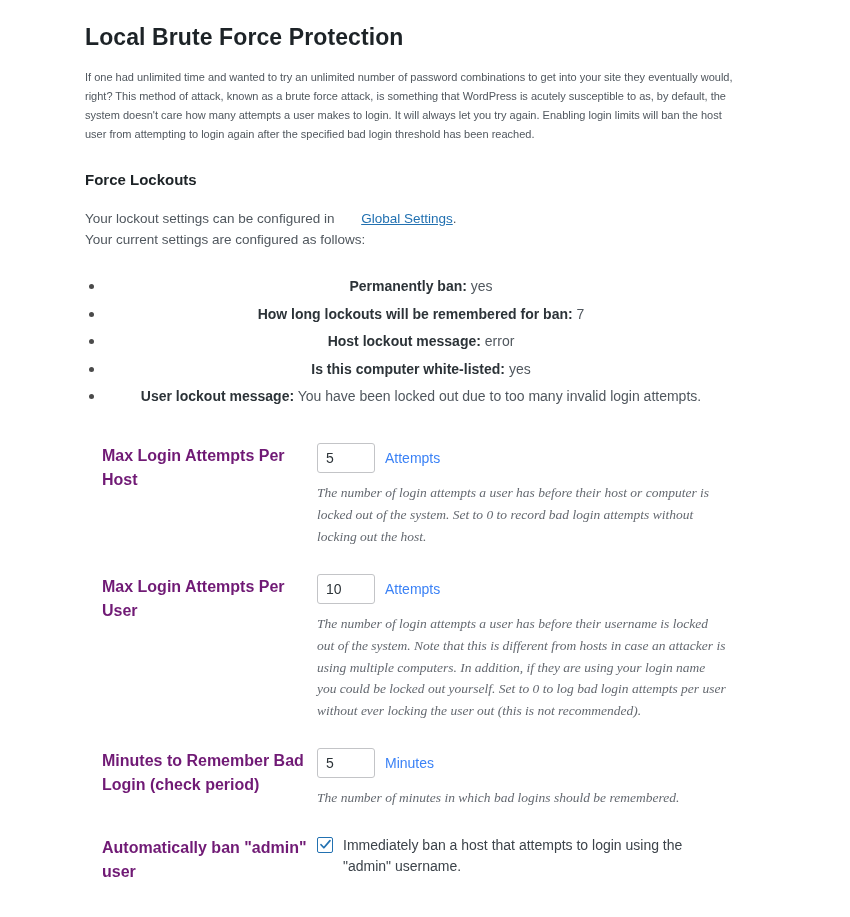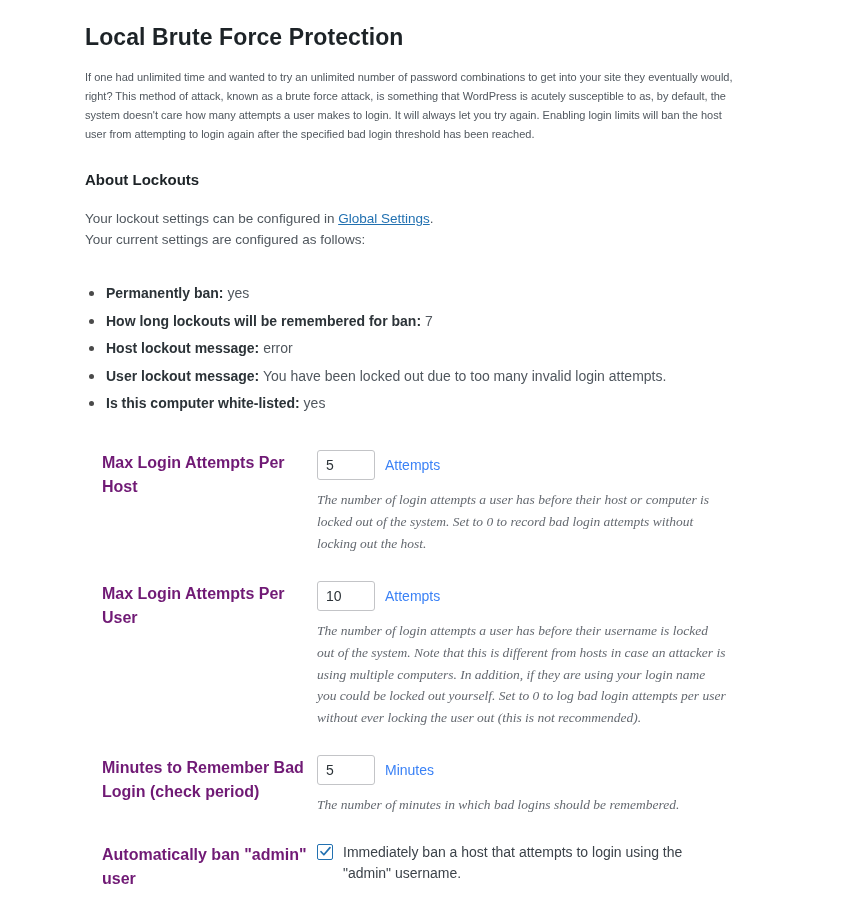--- a/index.html
+++ b/index.html
@@ -57,27 +57,29 @@
     margin: 18px 0 0 0;
     font-size: 13.5px;
     line-height: 1.62;
     color: #50575e;
   }
   .lockout-lines p { margin: 0; }
   .link {
     color: #2271b1;
     text-decoration: underline;
     cursor: pointer;
+    margin-left: 23px;
   }
 
   
   ul.settings-list {
     list-style: none;
-    margin: 32px 0 0 0;
+    margin: 25px 0 0 0;
     padding: 0;
+    text-align: center;
   }
   ul.settings-list li {
     position: relative;
     padding-left: 21px;
     margin-bottom: 6.5px;
     font-size: 14px;
     line-height: 1.5;
     color: #50575e;
   }
   ul.settings-list li::before {
@@ -186,47 +188,47 @@
 </style>
 </head>
 <body>
 
 <div class="page">
 
   <h1 class="page-title">Local Brute Force Protection</h1>
 
   <p class="intro">If one had unlimited time and wanted to try an unlimited number of password combinations to get into your site they eventually would, right? This method of attack, known as a brute force attack, is something that WordPress is acutely susceptible to as, by default, the system doesn't care how many attempts a user makes to login. It will always let you try again. Enabling login limits will ban the host user from attempting to login again after the specified bad login threshold has been reached.</p>
 
-  <h2 class="section-title">About Lockouts</h2>
+  <h2 class="section-title">Force Lockouts</h2>
 
   <div class="lockout-lines">
     <p><span>Your lockout settings can be configured in </span><a class="link">Global Settings</a><span>.</span></p>
     <p>Your current settings are configured as follows:</p>
   </div>
 
   <ul class="settings-list">
     <li>
       <span class="k">Permanently ban:</span>
       <span class="v">yes</span>
     </li>
     <li>
       <span class="k">How long lockouts will be remembered for ban:</span>
       <span class="v">7</span>
     </li>
     <li>
       <span class="k">Host lockout message:</span>
       <span class="v">error</span>
     </li>
     <li>
+      <span class="k">Is this computer white-listed:</span>
+      <span class="v">yes</span>
+    </li>
+    <li>
       <span class="k">User lockout message:</span>
       <span class="v">You have been locked out due to too many invalid login attempts.</span>
-    </li>
-    <li>
-      <span class="k">Is this computer white-listed:</span>
-      <span class="v">yes</span>
     </li>
   </ul>
 
   <table class="form-table">
     <tbody>
       <tr>
         <th>Max Login Attempts Per Host</th>
         <td>
           <div class="field-row">
             <input class="num" type="text" value="5" style="">

